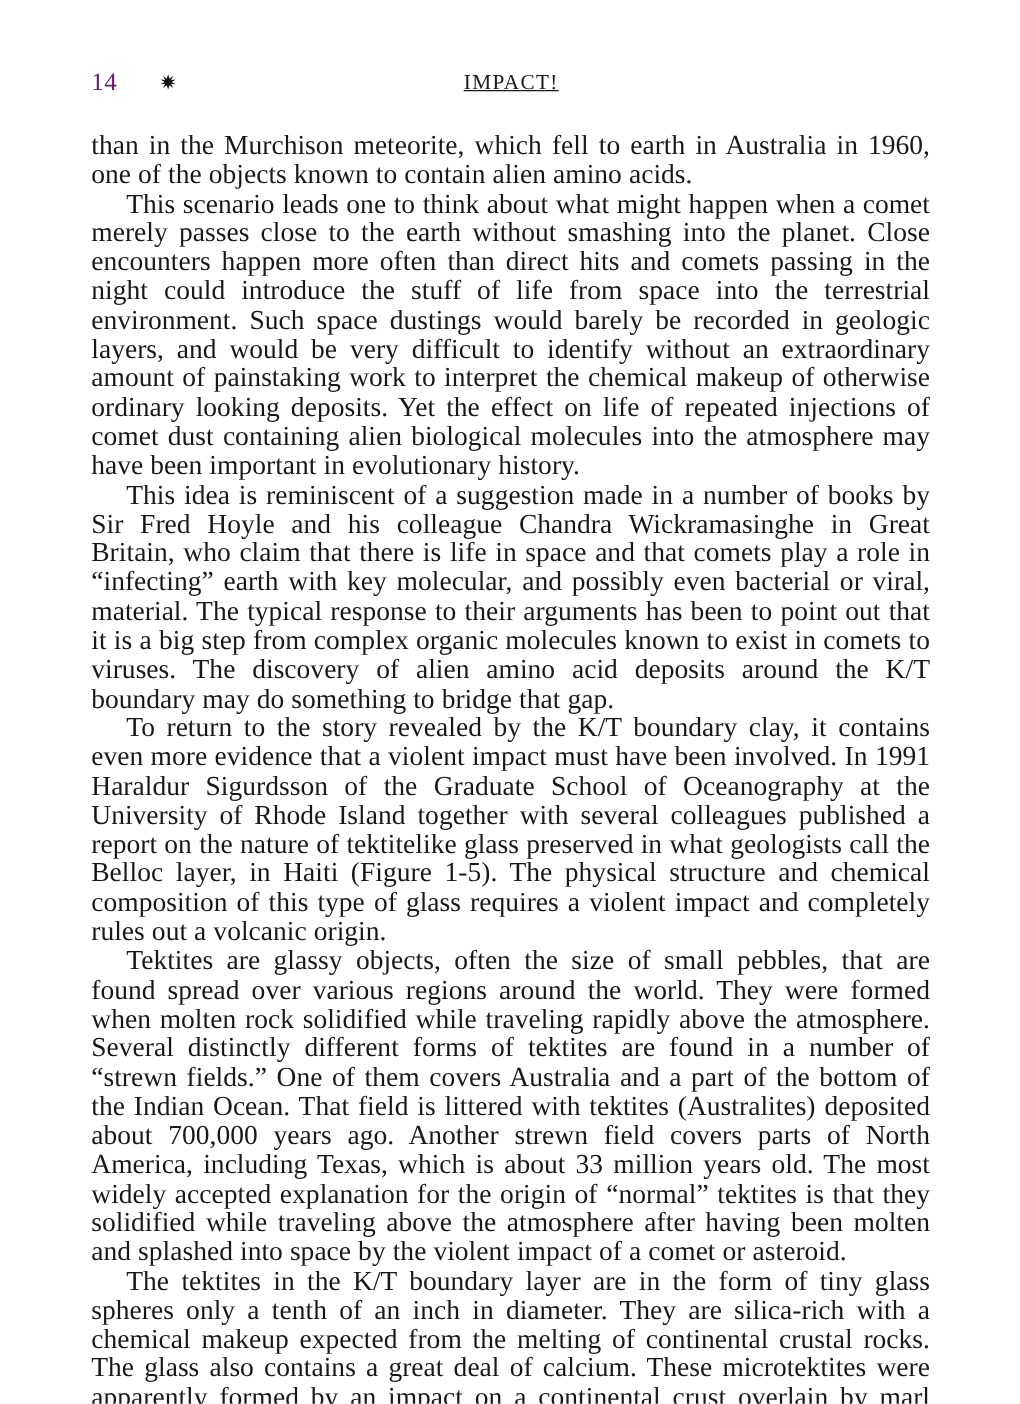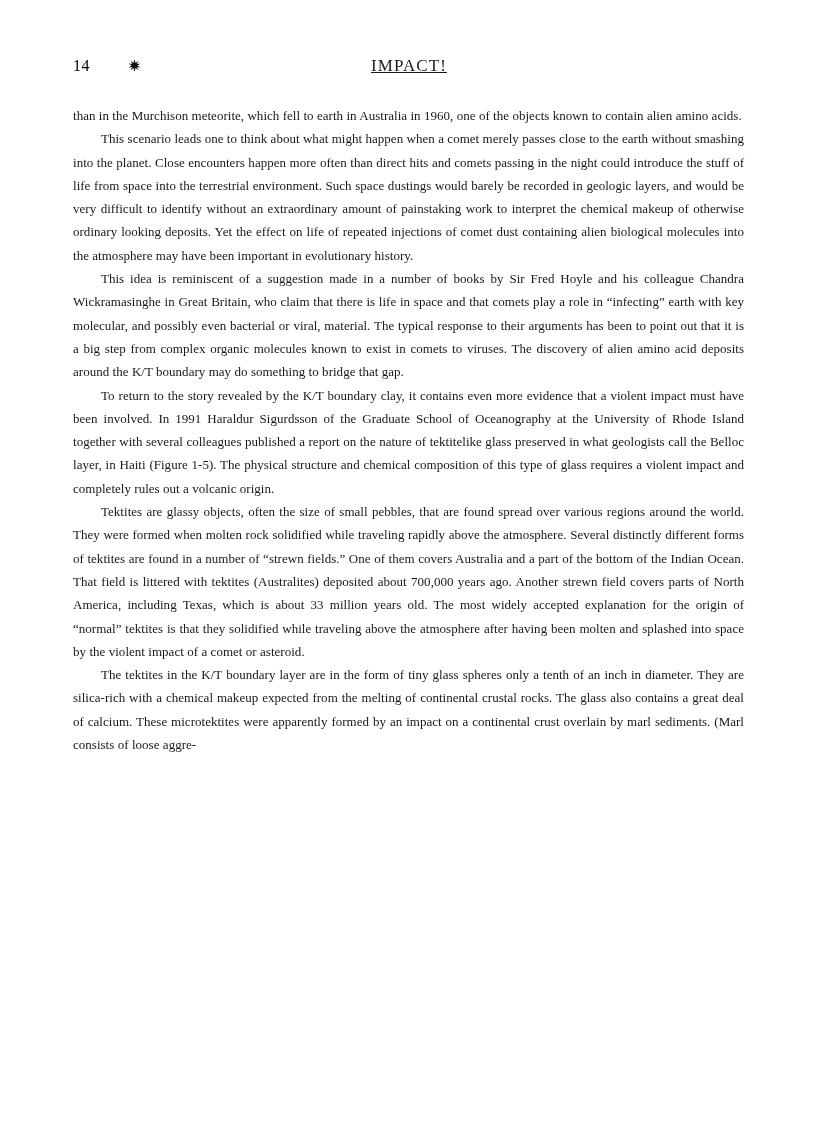--- a/index.html
+++ b/index.html
@@ -30,24 +30,24 @@
     position: absolute;
     left: 73px;
     top: 54px;
     width: 670px;
     height: 26px;
   }
   .folio {
     position: absolute;
     left: 0;
     top: 0;
-    font-size: 16px;
+    font-size: 20px;
     line-height: 24px;
     letter-spacing: 0.4px;
-    color: #000000;
+    color: #701a75;
   }
   .head-ornament {
     position: absolute;
     left: 52px;
     top: 0;
     width: 18px;
     height: 24px;
     line-height: 24px;
     text-align: center;
     font-size: 15px;
@@ -71,21 +71,21 @@
   
   .textblock {
     position: absolute;
     left: 73px;
     top: 104px;
     width: 671px;
   }
 
   p.para {
     margin: 0;
-    font-size: 13px;
+    font-size: 22px;
     line-height: 23.3px;
     text-align: justify;
     text-justify: inter-word;
     letter-spacing: 0.02px;
     word-spacing: 0.1px;
     color: #181818;
     -webkit-font-smoothing: antialiased;
   }
   p.para.indent {
     text-indent: 28px;

